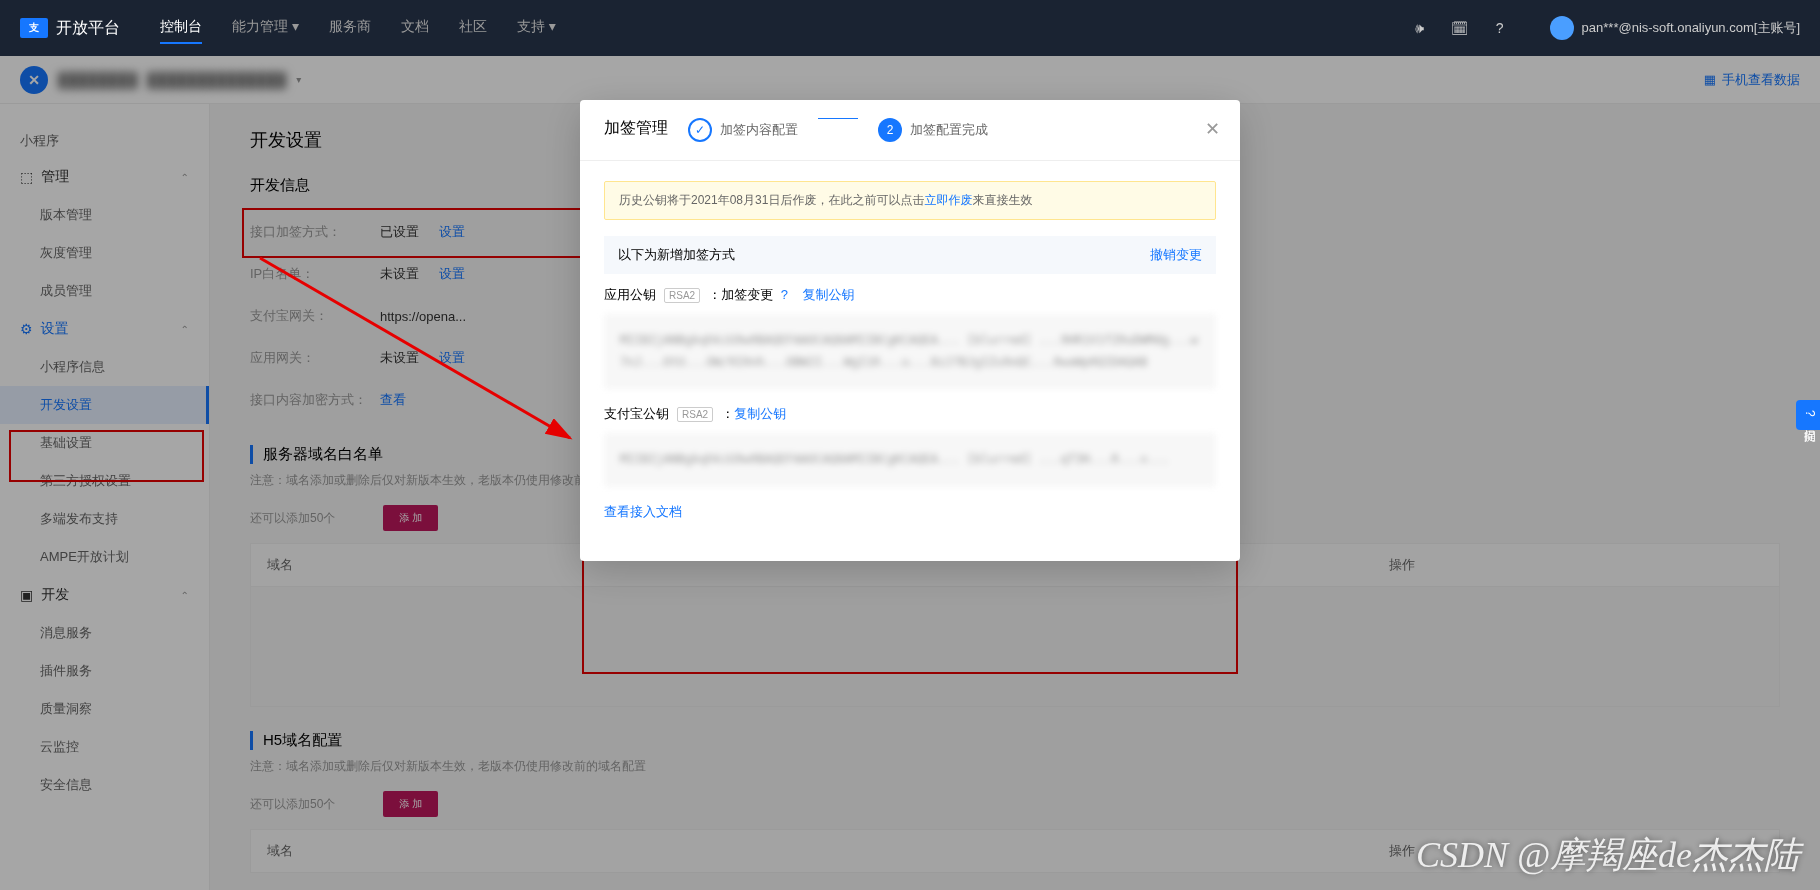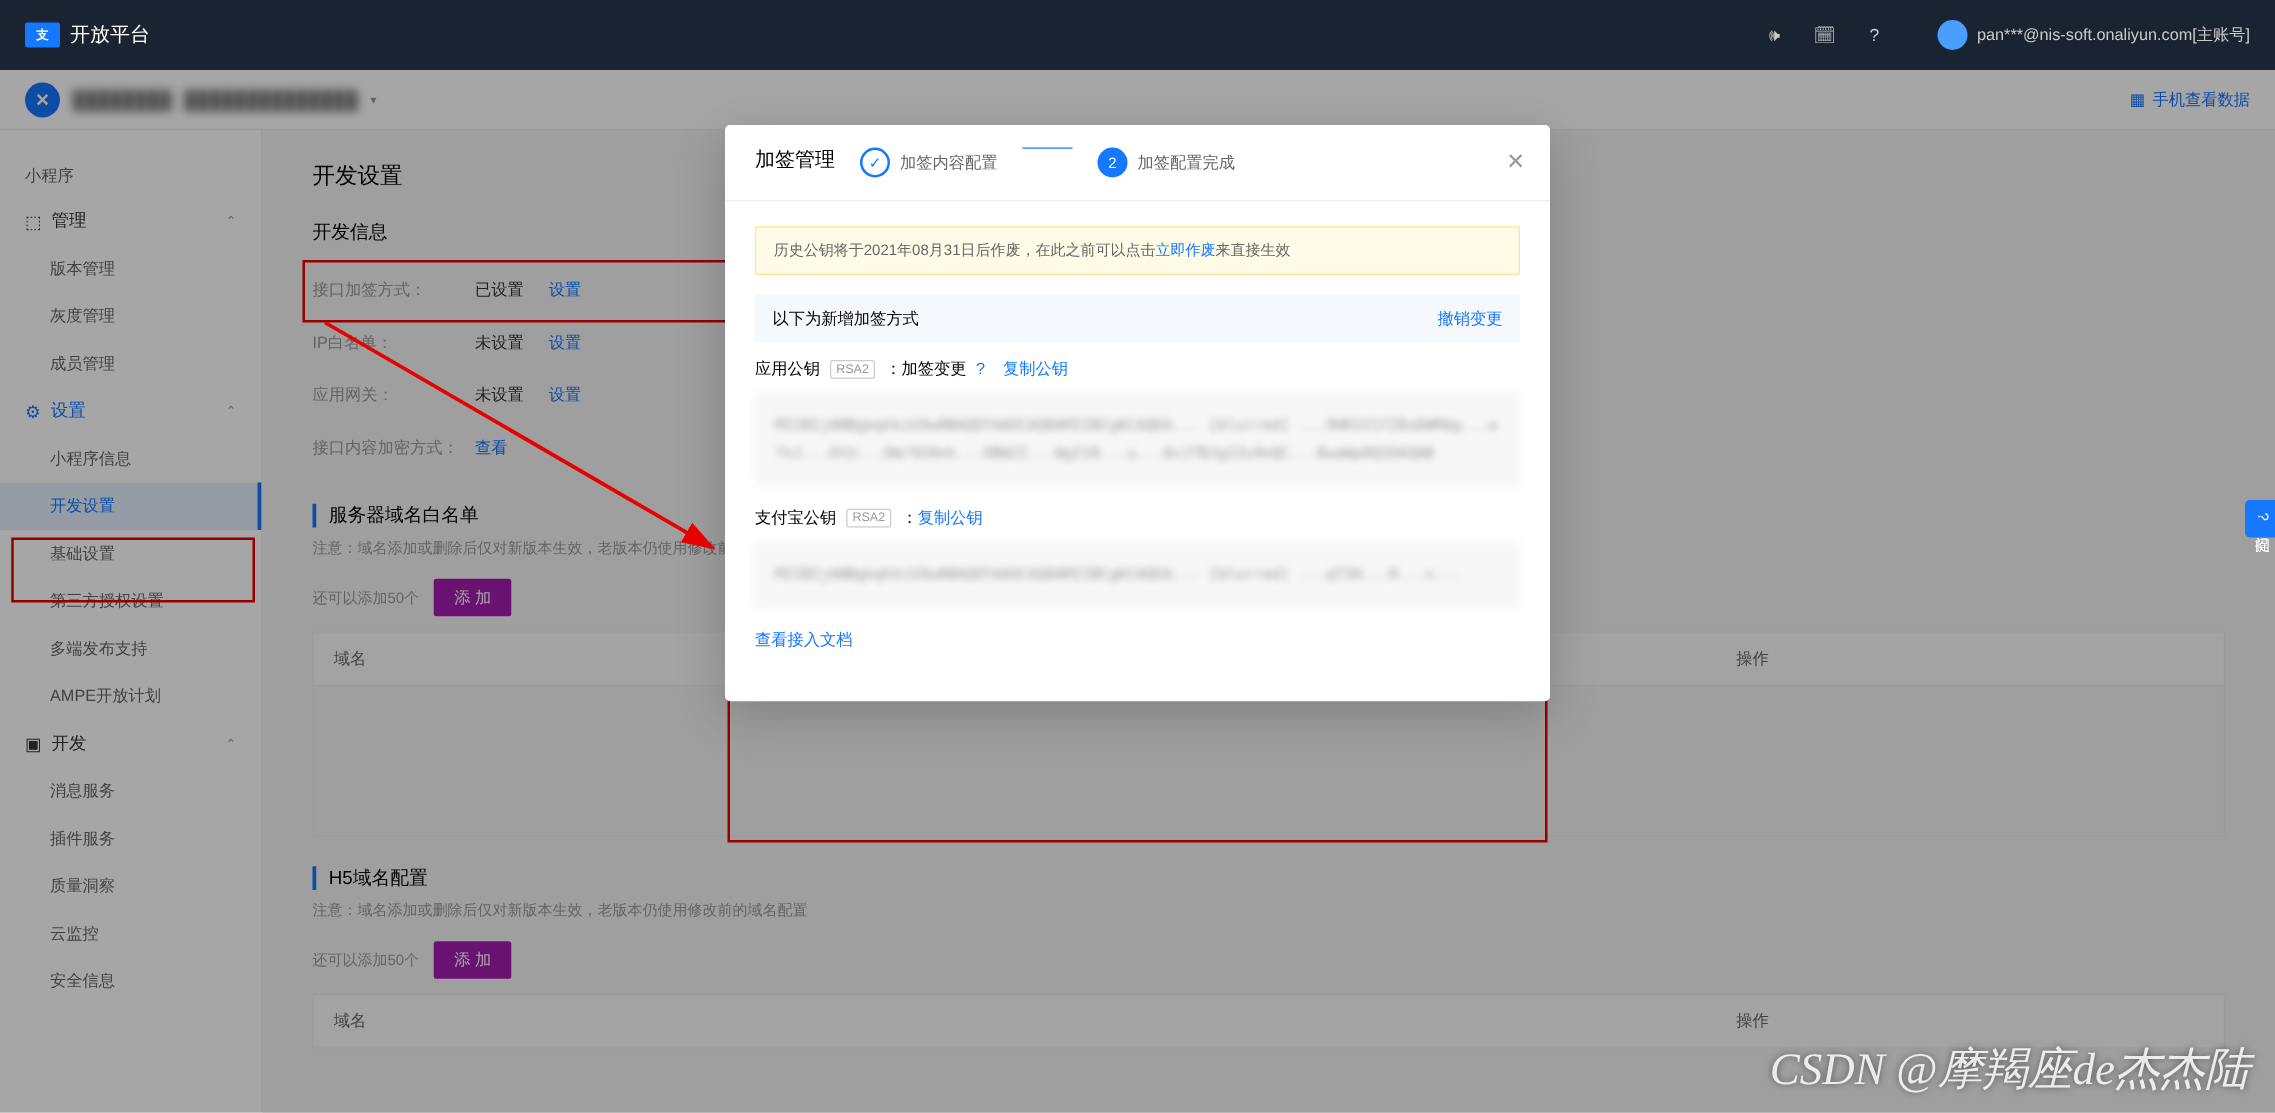--- a/index.html
+++ b/index.html
@@ -40,21 +40,21 @@
 .page-title { font-size: 18px; font-weight: 500; margin-bottom: 24px; }
 .section-title { font-size: 15px; font-weight: 500; margin: 20px 0 16px; }
 .section-bar { border-left: 3px solid #1677ff; padding-left: 10px; font-size:15px; font-weight:500; margin: 24px 0 8px;}
 .form-row { display: flex; align-items: center; padding: 12px 0; font-size: 13px; }
 .form-label { width: 130px; color: #999; }
 .form-value { color: #333; margin-right: 20px; }
 .link { color: #1677ff; cursor: pointer; }
 .note { font-size: 12px; color: #999; margin-bottom: 16px; }
 .toolbar { display:flex; align-items:center; gap:12px; margin-bottom:12px;}
 .quota { font-size:12px; color:#999;}
-.btn-primary { background:#a21caf; color:#fff; border:none; padding:6px 16px; border-radius:2px; cursor:pointer; font-size:13px;}
+.btn-primary { background:#be185d; color:#fff; border:none; padding:6px 16px; border-radius:2px; cursor:pointer; font-size:10px;margin-left:36px;}
 .table-head { background:#fafafa; display:flex; padding:12px 16px; font-size:13px; color:#666; border:1px solid #eee;}
 .th1 { flex:3;}
 .th2 { flex:1;}
 .table-body { height:120px; border:1px solid #eee; border-top:none;}
 
 
 .red-box { border: 2px solid #e60000; position: absolute; pointer-events: none; }
 
 
 .overlay { position: absolute; inset: 56px 0 0 0; background: rgba(0,0,0,0.35); z-index: 50; }
@@ -82,20 +82,28 @@
 .side-tab { position:absolute; right:0; top:400px; width:24px; background:#1677ff; color:#fff; writing-mode:vertical-rl; padding:10px 2px; font-size:12px; border-radius:4px 0 0 4px; z-index:70; text-align:center;}
 </style>
 </head>
 <body>
 
 <div class="header">
   <div class="logo-area">
     <div class="logo-icon">支</div>
     <span class="logo-text">开放平台</span>
   </div>
+  <div class="nav-items">
+    <span class="nav-item active">控制台</span>
+    <span class="nav-item"><span>能力管理</span> ▾</span>
+    <span class="nav-item">服务商</span>
+    <span class="nav-item">文档</span>
+    <span class="nav-item">社区</span>
+    <span class="nav-item"><span>支持</span> ▾</span>
+  </div>
   <div class="header-right">
     <span class="header-icon">🕪</span>
     <span class="header-icon">🗓</span>
     <span class="header-icon">?</span>
     <div class="user-area">
       <span class="avatar"></span>
       <span>pan***@nis-soft.onaliyun.com[主账号]</span>
     </div>
   </div>
 </div>
@@ -162,20 +170,24 @@
 
     <div class="form-row">
       <span class="form-label">接口加签方式：</span>
       <span class="form-value">已设置</span>
       <span class="link">设置</span>
     </div>
     <div class="form-row">
       <span class="form-label">IP白名单：</span>
       <span class="form-value">未设置</span>
       <span class="link">设置</span>
+    </div>
+    <div class="form-row">
+      <span class="form-label">支付宝网关：</span>
+      <span class="form-value">https://opena...</span>
     </div>
     <div class="form-row">
       <span class="form-label">应用网关：</span>
       <span class="form-value">未设置</span>
       <span class="link">设置</span>
     </div>
     <div class="form-row">
       <span class="form-label">接口内容加密方式：</span>
       <span class="link">查看</span>
     </div>

